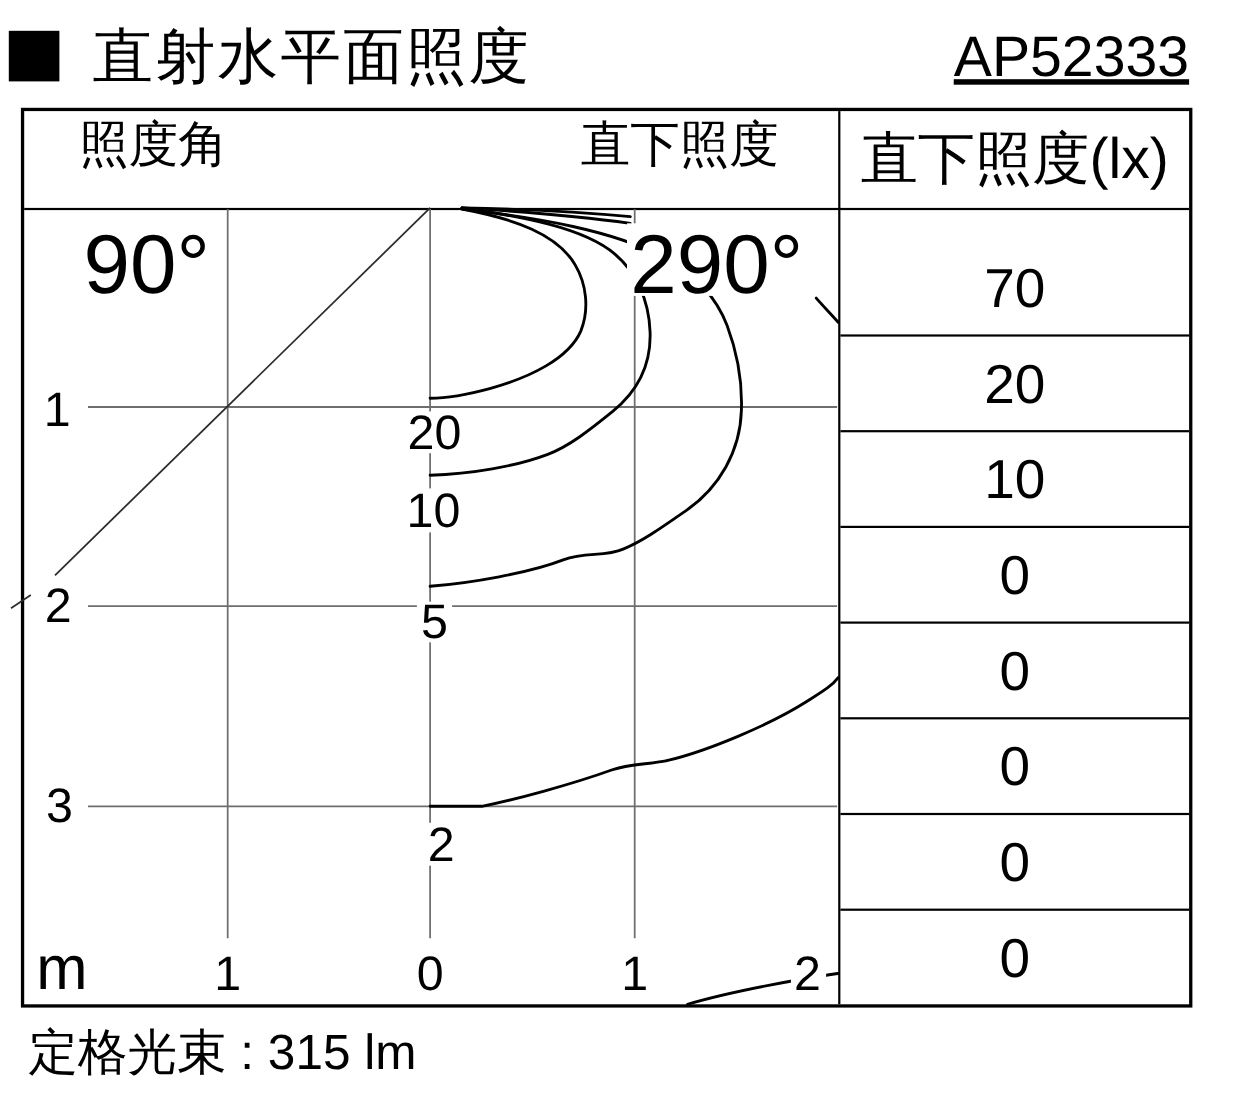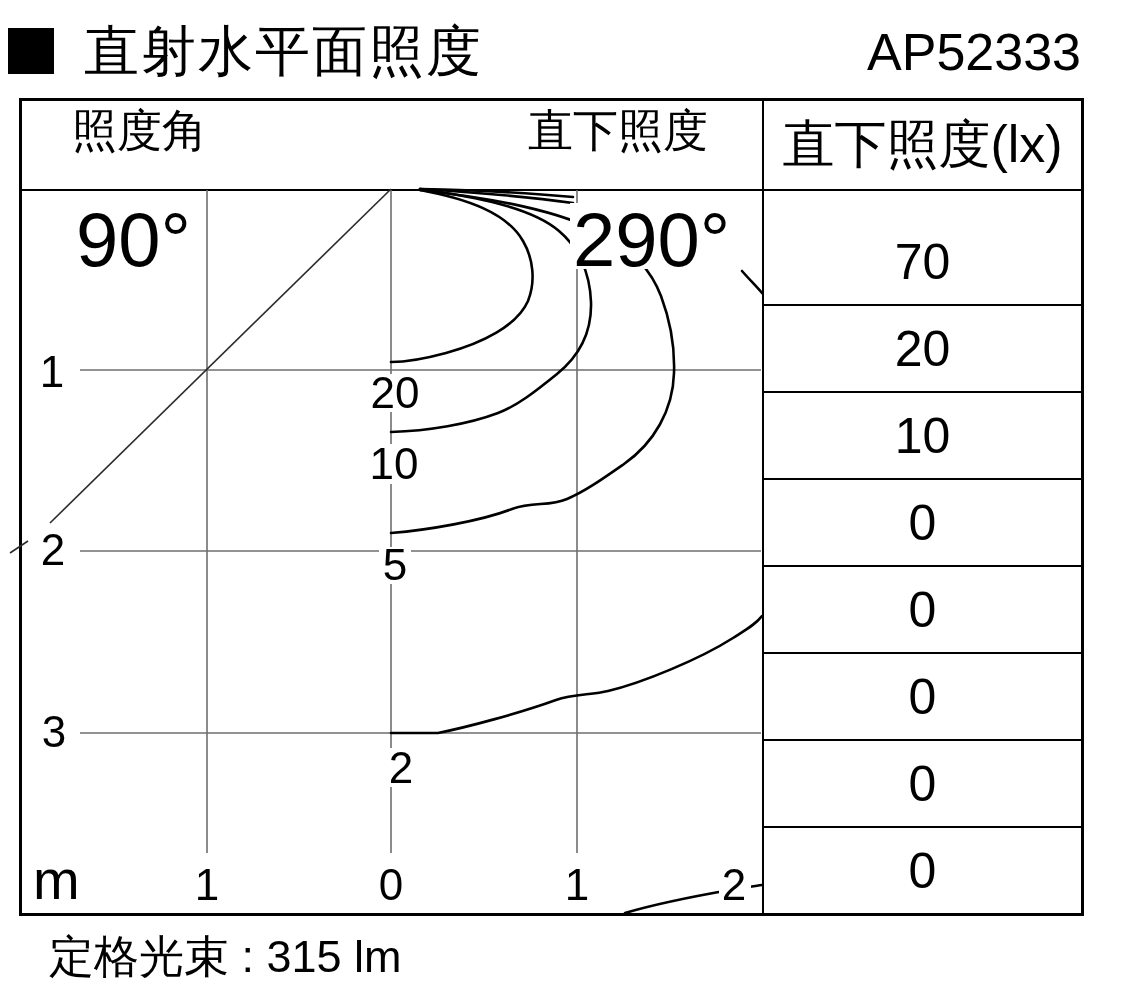--- a/index.html
+++ b/index.html
@@ -3,21 +3,21 @@
 <meta charset="utf-8">
 <style>
   html,body{margin:0;padding:0;background:#fff;}
   .page{position:relative;width:1145px;height:1004px;background:#fff;overflow:hidden;
         font-family:"Liberation Sans","DejaVu Sans",sans-serif;color:#000;}
   .abs{position:absolute;box-sizing:border-box;}
 
   
   .bullet{left:8px;top:28px;width:46px;height:46px;background:#000;}
   .title{left:84px;top:20px;font-size:55px;line-height:62px;letter-spacing:2px;}
-  .code{right:64px;top:26px;font-size:52px;line-height:52px;}
+  .code{right:64px;top:26px;font-size:52px;line-height:52px;text-decoration:underline;}
 
   
   .table{left:19px;top:98px;width:1065px;height:818px;border:3px solid #000;}
   .hdr-line{left:0;top:88px;width:100%;height:2px;background:#000;}
   .col-div{left:740px;top:0;width:2px;height:100%;background:#000;}
   .hdr-left{left:0;top:0;width:740px;height:88px;display:flex;align-items:flex-start;
             justify-content:space-between;padding:0 54px 0 50px;font-size:45px;}
   .hdr-right{left:742px;top:0;right:0;height:88px;display:flex;align-items:center;
              justify-content:center;font-size:52px;}
   .rightcol{left:742px;top:90px;right:0;bottom:0;display:flex;flex-direction:column;margin-top:28px;}
@@ -28,21 +28,21 @@
   .chart-svg{left:0;top:0;width:1145px;height:1004px;pointer-events:none;}
   .grid{stroke:#6e6e6e;stroke-width:1.6;fill:none;}
   .diag{stroke:#2b2b2b;stroke-width:1.6;fill:none;}
   .iso{stroke:#000;stroke-width:2.6;fill:none;stroke-linecap:round;}
   .lbl{fill:#000;font-family:"Liberation Sans","DejaVu Sans",sans-serif;}
   .big{font-size:76px;}
   .mid{font-size:44px;}
   .unit{font-size:56px;}
   .halo{fill:#fff;}
 
-  .footer{left:49px;top:927px;font-size:45px;}
+  .footer{left:26px;top:927px;font-size:45px;}
 </style>
 </head>
 <body>
 
 <div class="page">
 
   <span class="abs bullet"></span>
   <div class="abs title">直射水平面照度</div>
   <div class="abs code">AP52333</div>
 

